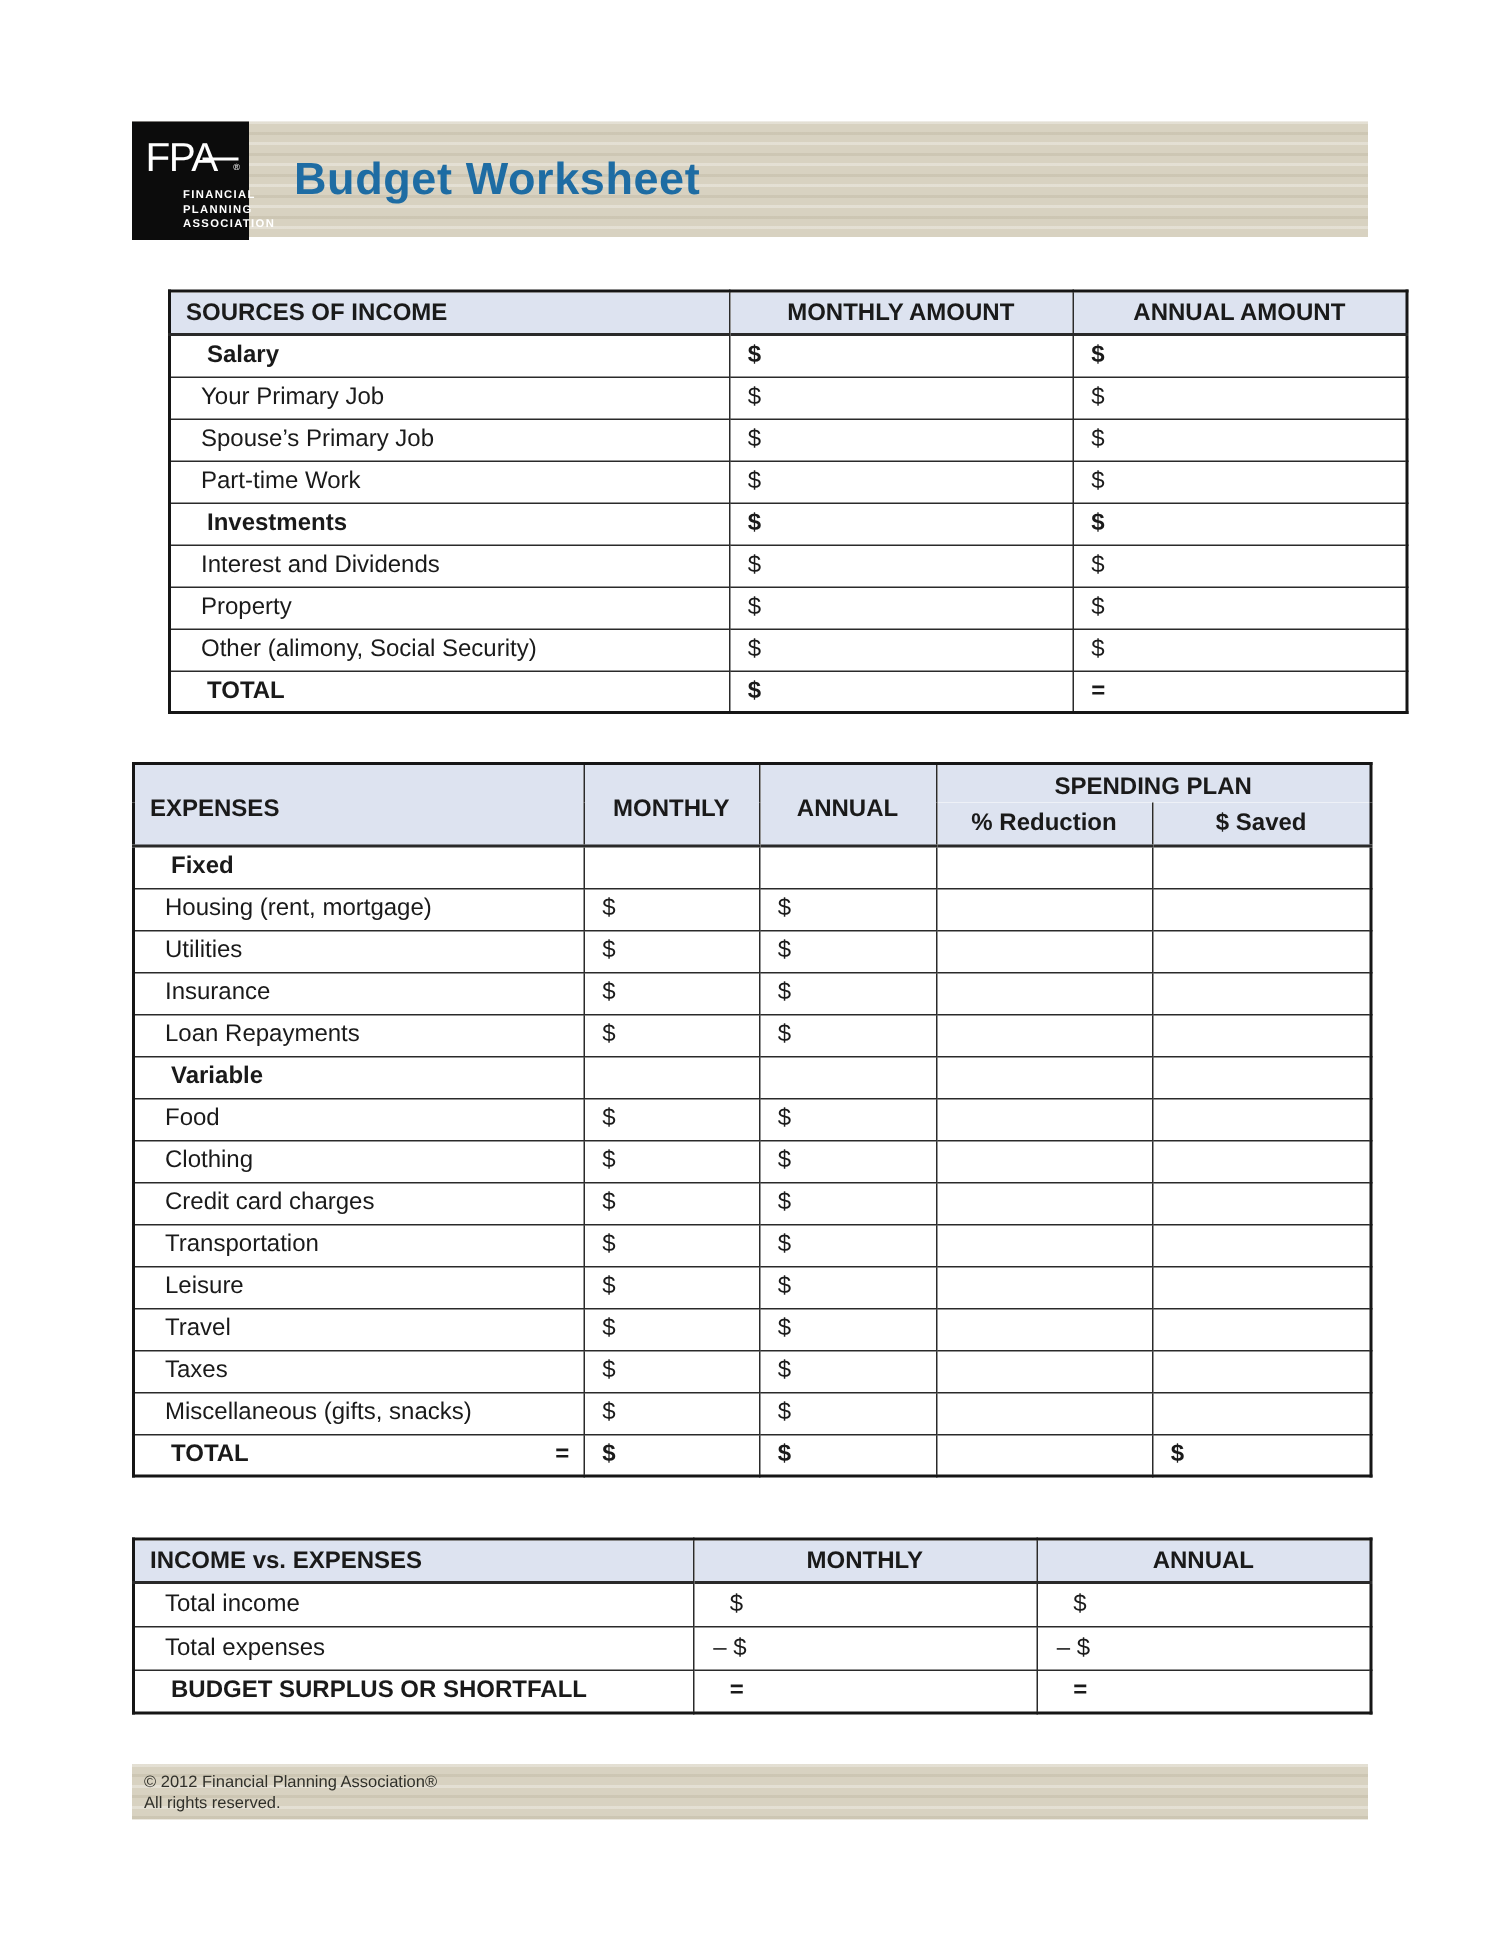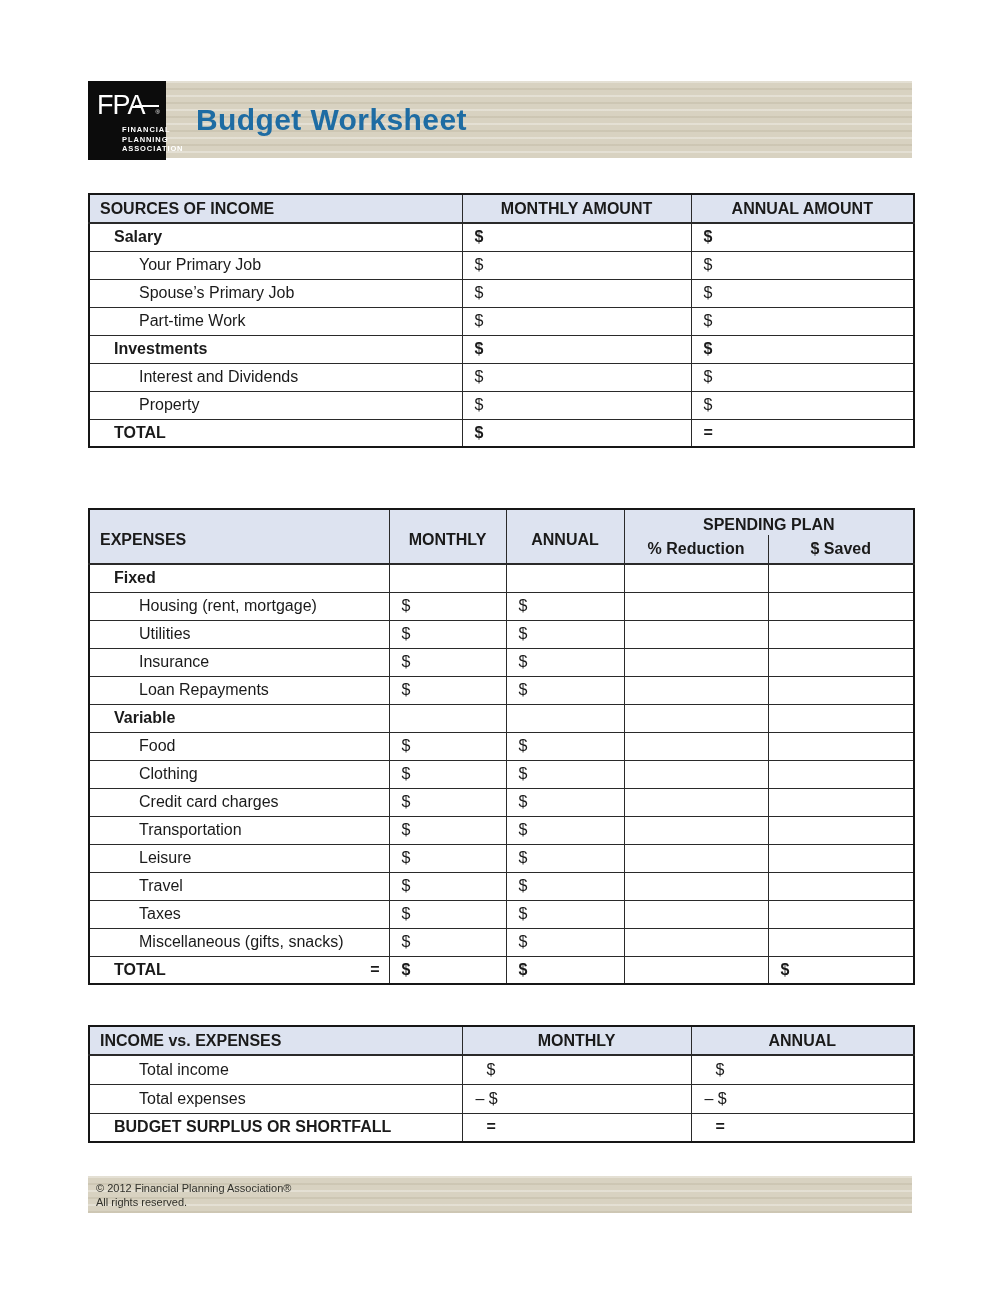--- a/index.html
+++ b/index.html
@@ -35,32 +35,32 @@
   }
   .fpa-line { position:absolute; left:47px; top:24px; right:7px; height:2px; background:#fff; }
   .fpa-reg { position:absolute; right:6px; top:28px; font-size:6px; }
   .logo-lines {
     position:absolute; left:9px; top:44px;
     font-size:7.5px; font-weight:bold; letter-spacing:.9px; line-height:9.5px;margin-left:25px;
   }
 
   
   .tblwrap { position:absolute; left:88px; width:825px; }
-  .t1 { top:193px; } .t2 { top:508px; } .t3 { top:1025px; }
+  .t1 { top:193px;margin-left:24px; } .t2 { top:508px; } .t3 { top:1025px; }
   table { border-collapse:collapse; table-layout:fixed; width:100%; border:2px solid #161616; }
   th, td {
     border:1.6px solid #2a2a2a; font-size:16px; padding:0;
     overflow:hidden; white-space:nowrap; box-sizing:border-box; background:#fff;
   }
   th { background:#dde3f0; font-weight:bold; height:29px; text-align:center; }
   thead th { border-bottom-width:2px; }
   td { height:28px; }
   .left { text-align:left; padding-left:10px; }
   td.label { padding-left:24px; }
-  td.label.indent { padding-left:49px; }
+  td.label.indent { padding-left:20px; }
   .bold { font-weight:bold; }
   td.amt { padding-left:12px; }
 
   
   .t2 thead th { height:auto; }
   .t2 th.span2 { vertical-align:bottom; padding-bottom:14px; }
   .t2 th.group { height:26px; vertical-align:bottom; border-bottom:none; padding-bottom:1px; }
   .t2 th.sub { height:29px; border-top:none; vertical-align:middle;text-align:center; }
   .t2 th.sub-saved { border-left-width:1.2px; }
   .cellflex { display:flex; justify-content:space-between; align-items:center; padding-right:9px; }
@@ -140,20 +140,25 @@
           <td class="amt bold">$</td>
           <td class="amt bold">$</td>
         </tr>
         <tr>
           <td class="label indent">Interest and Dividends</td>
           <td class="amt">$</td>
           <td class="amt">$</td>
         </tr>
         <tr>
           <td class="label indent">Property</td>
+          <td class="amt">$</td>
+          <td class="amt">$</td>
+        </tr>
+        <tr>
+          <td class="label indent">Other (alimony, Social Security)</td>
           <td class="amt">$</td>
           <td class="amt">$</td>
         </tr>
         <tr>
           <td class="label bold">TOTAL</td>
           <td class="amt bold">$</td>
           <td class="amt bold">=</td>
         </tr>
       </tbody>
   </table>

